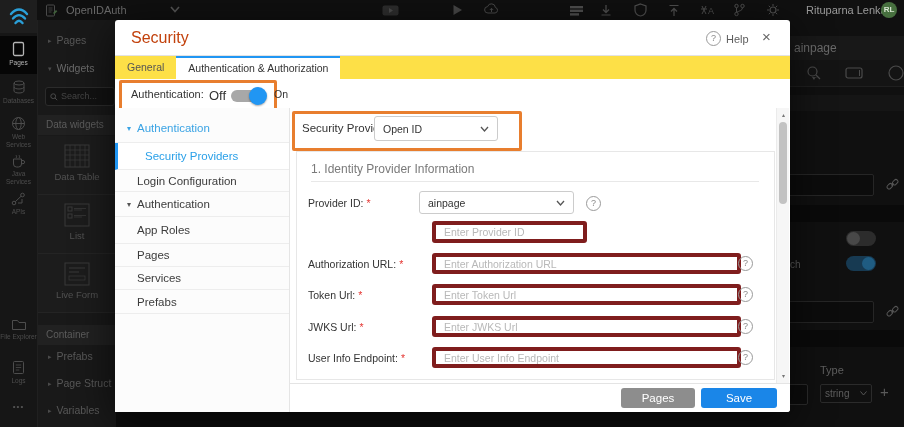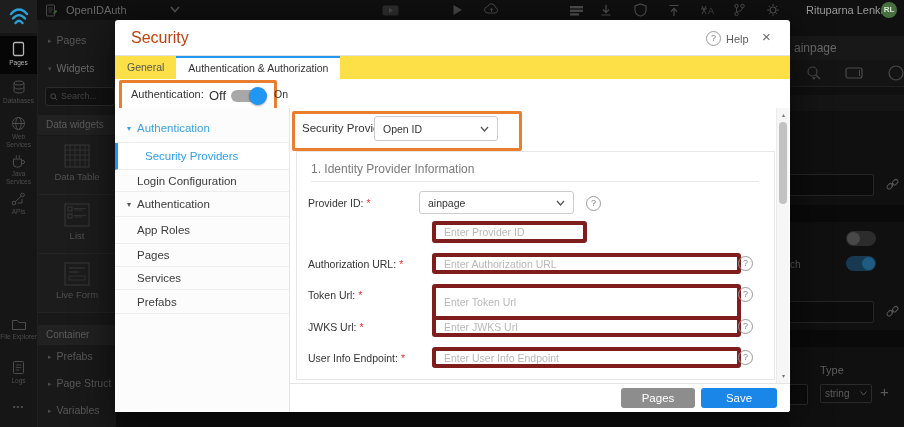--- a/index.html
+++ b/index.html
@@ -368,21 +368,21 @@
           </svg>
       </div>
       <span class="abs qcirc" style="left:289px;top:44px;">?</span>
       <input class="abs finput" style="left: 122px; top: 69px; width: 155px; height: 22px;" placeholder="Enter Provider ID">
 
       <div class="abs flabel" style="left:11px;top:106px;"><span>Authorization URL:</span><span class="req">*</span></div>
       <input class="abs finput" style="left: 122px; top: 101px; width: 309px; height: 21px;" placeholder="Enter Authorization URL">
       <span class="abs qcirc" style="left:441px;top:104px;">?</span>
 
       <div class="abs flabel" style="left:11px;top:137px;"><span>Token Url:</span><span class="req">*</span></div>
-      <input class="abs finput" style="left: 122px; top: 132px; width: 309px; height: 36px;" placeholder="Enter Token Url">
+      <input class="abs finput" style="left: 122px; top: 132px; width: 309px; height: 21px;" placeholder="Enter Token Url">
       <span class="abs qcirc" style="left:441px;top:135px;">?</span>
 
       <div class="abs flabel" style="left:11px;top:169px;"><span>JWKS Url:</span><span class="req">*</span></div>
       <input class="abs finput" style="left: 122px; top: 164px; width: 309px; height: 21px;" placeholder="Enter JWKS Url">
       <span class="abs qcirc" style="left:441px;top:167px;">?</span>
 
       <div class="abs flabel" style="left:11px;top:200px;"><span>User Info Endpoint:</span><span class="req">*</span></div>
       <input class="abs finput" style="left: 122px; top: 195px; width: 309px; height: 21px;" placeholder="Enter User Info Endpoint">
       <span class="abs qcirc" style="left:441px;top:198px;">?</span>
     </div>

